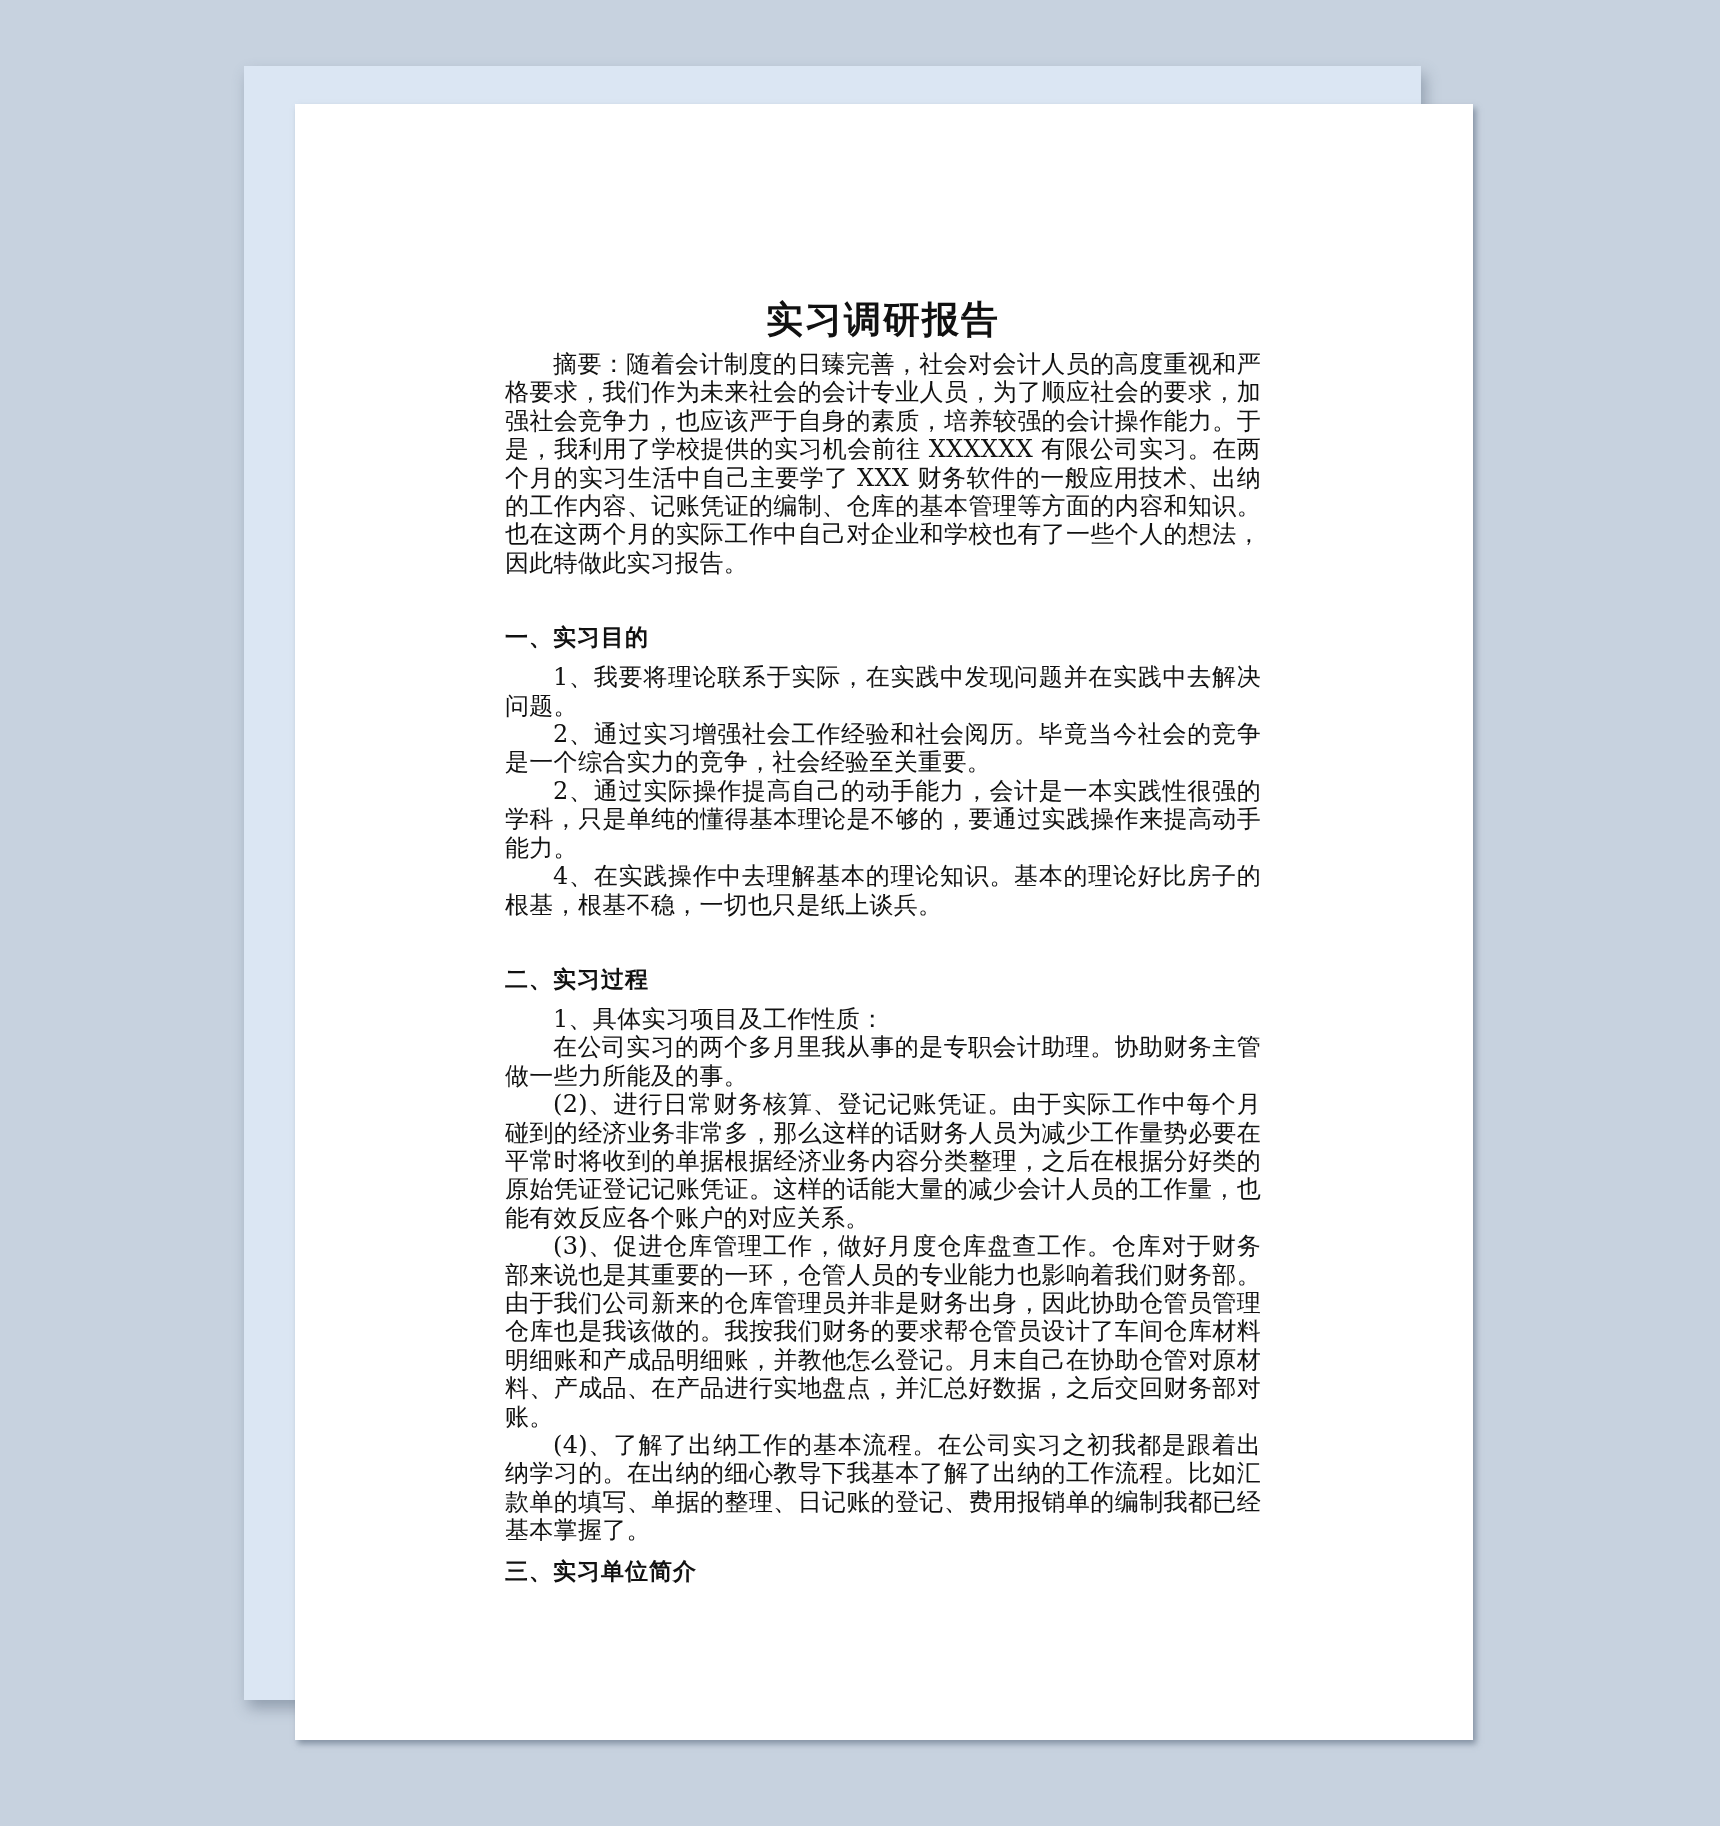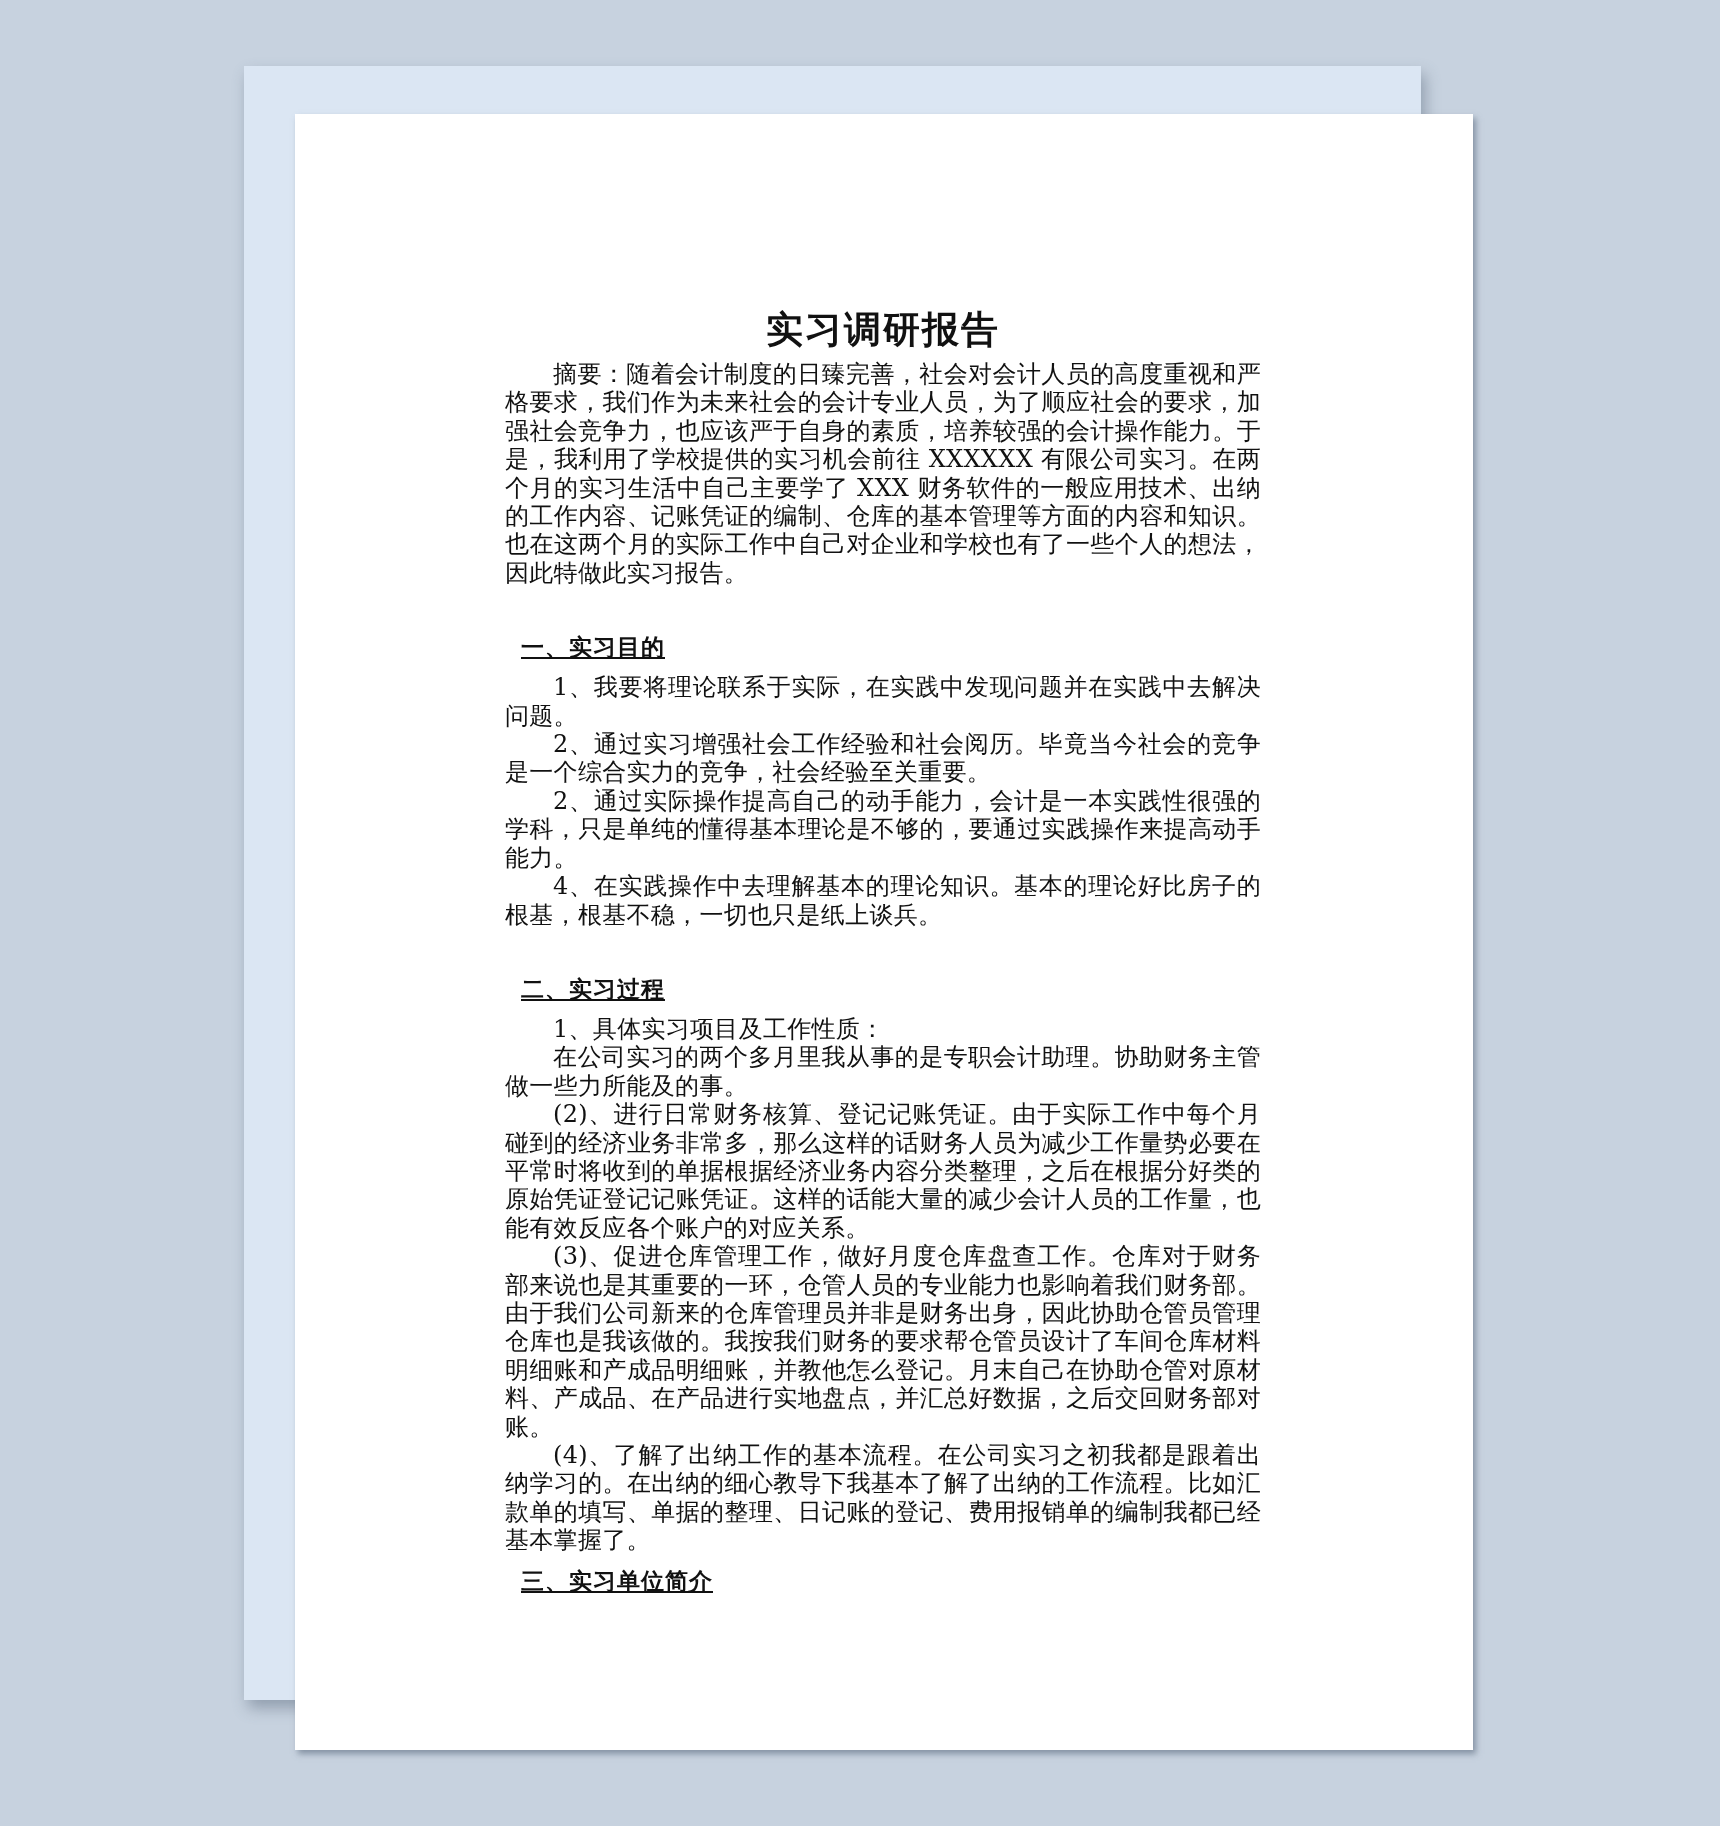--- a/index.html
+++ b/index.html
@@ -10,21 +10,21 @@
     font-family:"DejaVu Serif","Liberation Serif",serif;
     color:#111;
   }
   .back-page {
     position:absolute; left:244px; top:66px;
     width:1177px; height:1634px;
     background:#dbe6f3;
     box-shadow: 4px 8px 14px rgba(80,95,115,0.45);
   }
   .front-page {
-    position:absolute; left:295px; top:114px;
+    position:absolute; left:295px; top:104px;
     width:1178px; height:1636px;
     background:#ffffff;
     box-shadow: 3px 4px 6px rgba(90,105,125,0.6);
   }
   .content {
     position:absolute; left:210px; top:190px;
     width:756px;
   }
   .doc-title {
     text-align:center;
@@ -38,23 +38,22 @@
     font-size:24px;
     line-height:28.4px;
     margin:0;
     text-align:justify;
     text-indent:2em;
     letter-spacing:0.3px;
   }
   .heading {
     font-size:23px;
     line-height:32px;
-    margin:16px;
+    margin:0;
     letter-spacing:1px;
-    text-decoration:underline;
   }
   .h1 { margin-top:44px; margin-bottom:10px; }
   .h2 { margin-top:44px; margin-bottom:10px; }
   .h3 { margin-top:10px; }
 </style>
 </head>
 <body>
 
 <div class="back-page"></div>
 

